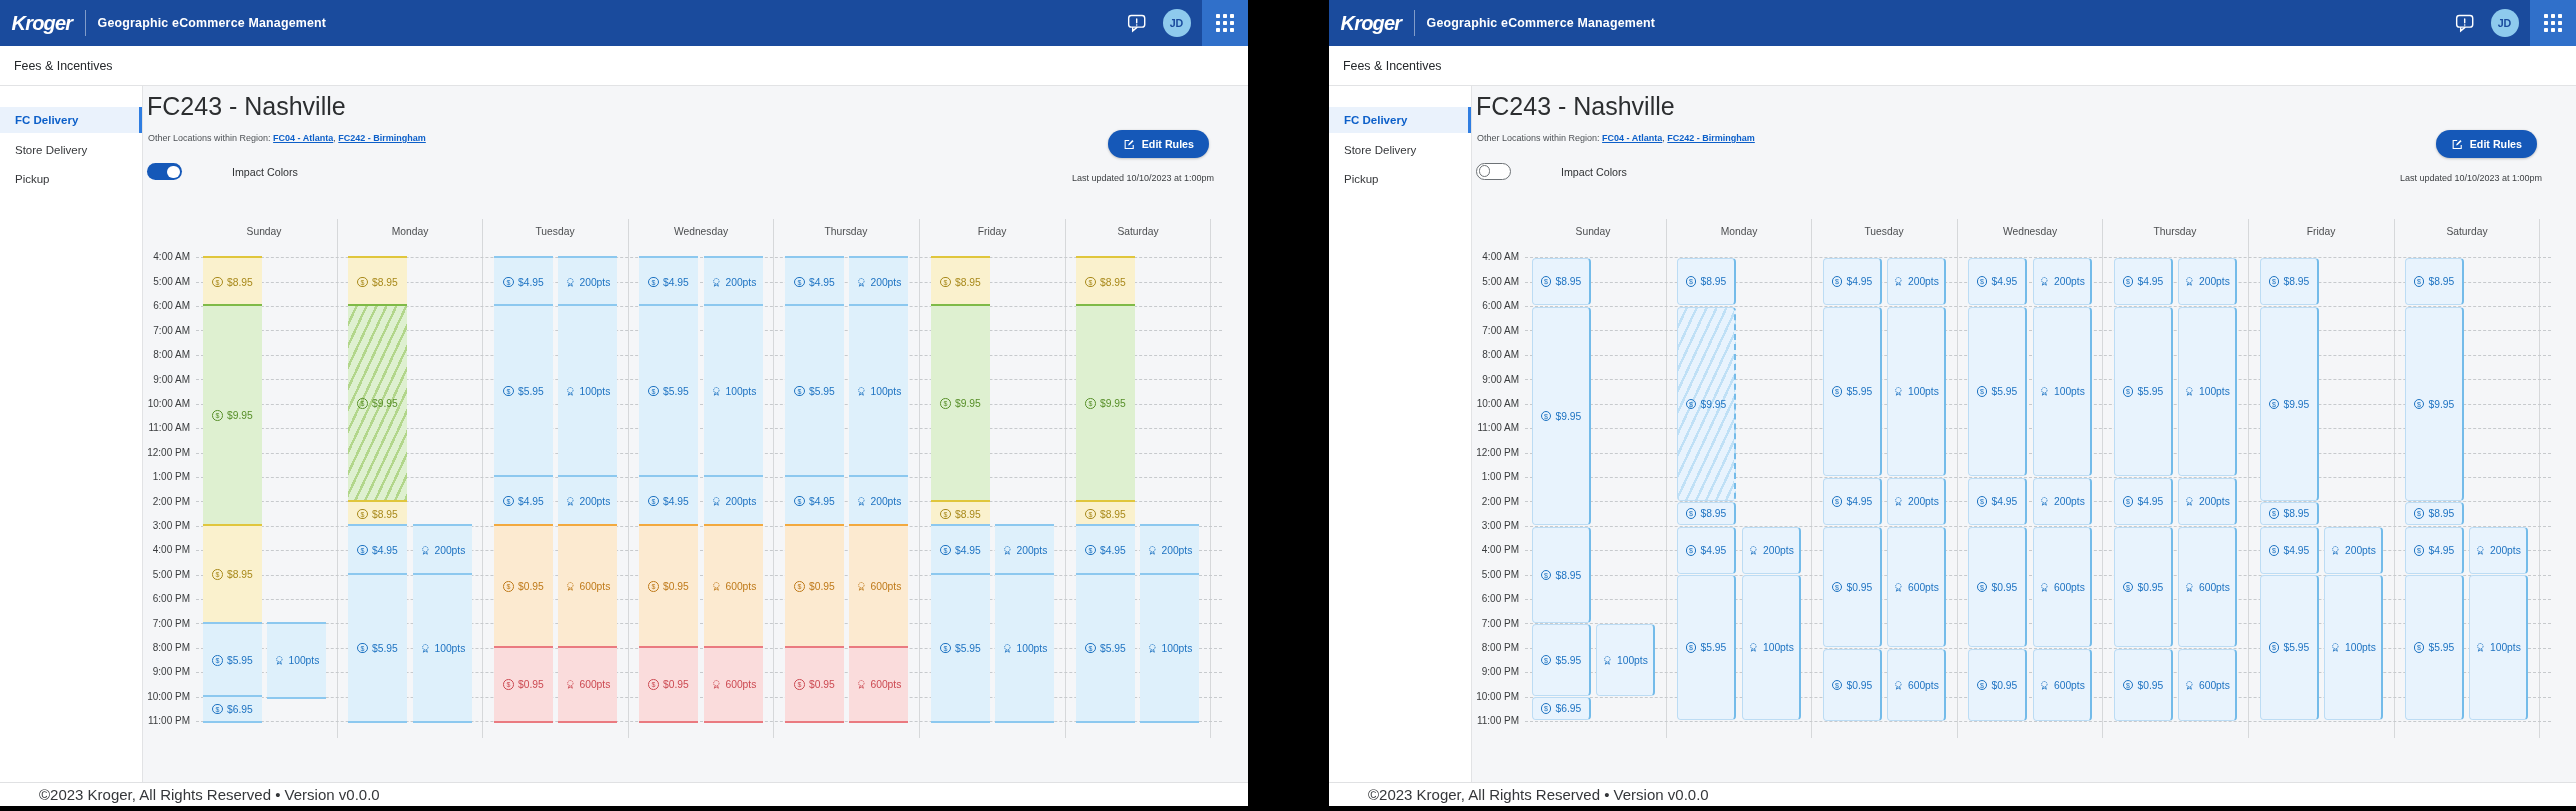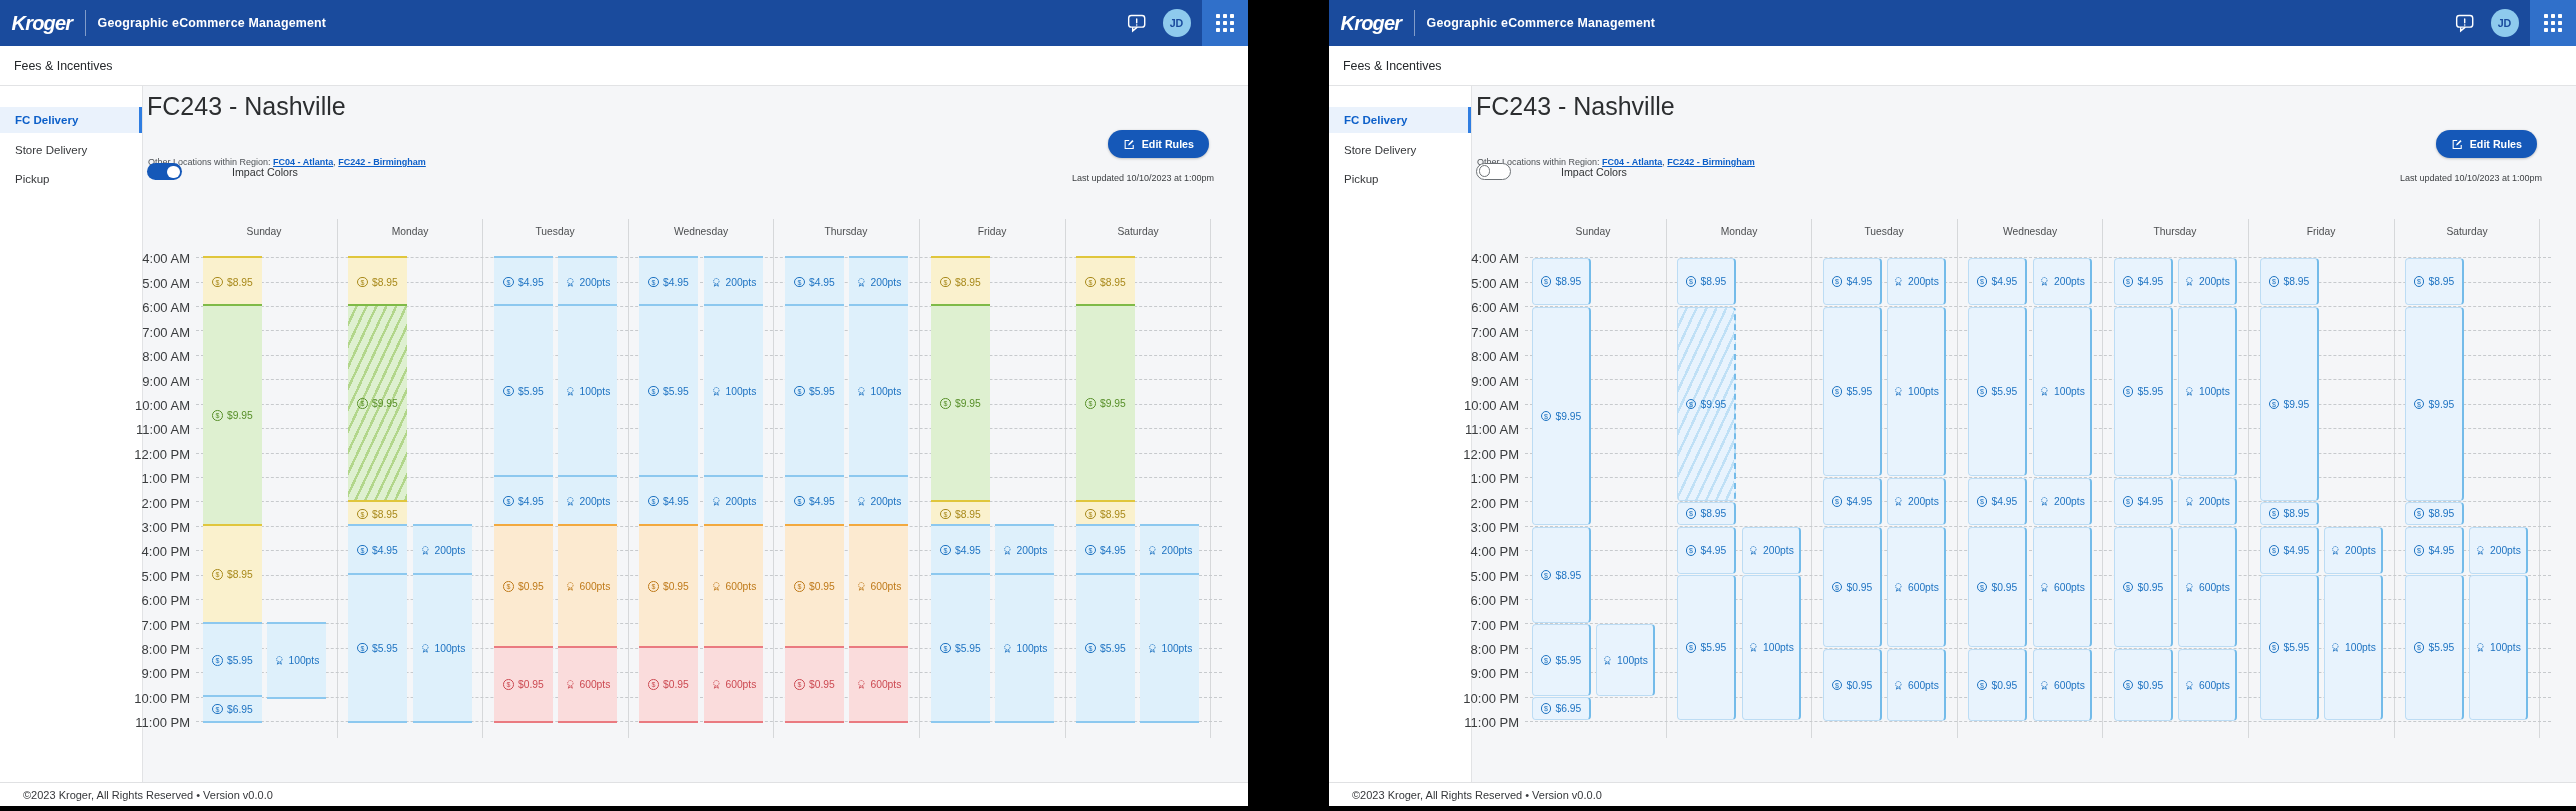--- a/index.html
+++ b/index.html
@@ -27,40 +27,40 @@
   .breadcrumb-bar span{font-size:12.4px;color:#25282b;margin-left:14px;}
 
   
   .sidebar{position:absolute;left:0;top:86px;bottom:23px;width:142px;background:#fff;border-right:0.8px solid #e2e3e5;}
   .side-item{height:26px;display:flex;align-items:center;padding-left:15px;font-size:11.5px;color:#35373a;cursor:pointer;margin-top:3.3px;}
   .side-item:first-child{margin-top:21.4px;}
   .side-item.active{background:#eaf2fc;color:#0c5fc9;font-weight:bold;border-right:3.3px solid #2f7de1;}
 
   
   .page-title{position:absolute;left:147px;top:92px;font-size:25px;color:#2c2e30;}
-  .other-loc{position:absolute;left:148px;top:157px;font-size:9px;color:#4e5256;}
+  .other-loc{position:absolute;left:148px;top:133px;font-size:9px;color:#4e5256;}
   .other-loc a{color:#0c5fc9;font-weight:bold;text-decoration:underline;cursor:pointer;}
   .toggle-row{position:absolute;left:147px;top:163px;display:flex;align-items:center;gap:10px;}
   .toggle{width:35px;height:17.3px;border-radius:9px;position:relative;cursor:pointer;box-sizing:border-box;}
   .toggle.on{background:#1558b8;}
   .toggle.on .knob{position:absolute;right:2.5px;top:2.5px;width:12.4px;height:12.4px;border-radius:50%;background:#fff;}
   .toggle.off{background:#fff;border:1.6px solid #6d7276;}
   .toggle.off .knob{position:absolute;left:1.6px;top:1.2px;width:11.5px;height:11.5px;border-radius:50%;background:#fff;border:1.6px solid #6d7276;box-sizing:border-box;}
   .toggle-label{font-size:10.7px;color:#303234;margin-left:40px;}
   .edit-btn{position:absolute;right:39px;top:130px;height:28px;padding:0 15px;border:none;border-radius:15px;
     background:#1558b8;color:#fff;font-size:10.7px;font-weight:bold;display:flex;align-items:center;gap:6.6px;cursor:pointer;
     font-family:inherit;box-shadow:0 0.8px 2.5px rgba(0,0,0,.25);}
   .last-updated{position:absolute;right:34px;top:173px;font-size:9px;color:#3e4144;}
 
   
   .calendar{position:absolute;left:0;top:0;right:0;bottom:0;text-decoration:underline;}
   .day-header{position:absolute;top:226px;text-align:center;font-size:10.3px;color:#4c4e50;}
   .vline{position:absolute;top:219px;height:519px;width:0.8px;background:#d6d8da;}
   .hline{position:absolute;height:0;border-top:0.8px dashed #c7cacd;}
-  .time-label{position:absolute;left:99px;width:91px;text-align:right;font-size:13px;color:#3a3c3e;}
+  .time-label{position:absolute;left:99px;width:91px;text-align:right;font-size:10px;color:#3a3c3e;}
   .blk{position:absolute;box-sizing:border-box;display:flex;align-items:center;justify-content:center;gap:4.1px;
     font-size:10.3px;white-space:nowrap;cursor:pointer;z-index:2;}
   
   .imp{border-top:2.5px solid;border-bottom:2.5px solid;}
   .imp.c-yellow{background:#faf1cd;border-color:#e0c63c;color:#a8891a;}
   .imp.c-green{background:#def0d0;border-color:#7fba47;color:#578f28;}
   .imp.c-blue{background:#def0fb;border-color:#8cc8ef;color:#1e73c2;}
   .imp.c-orange{background:#fcead0;border-color:#f2a93f;color:#bf7a1a;}
   .imp.c-red{background:#fadcdc;border-color:#ea7a80;color:#cc4a52;}
   .imp.hatch{background-image:repeating-linear-gradient(115deg,rgba(255,255,255,0) 0 6.6px,#b2d68b 6.6px 9px);}
@@ -68,21 +68,21 @@
   .plain{background:#e8f3fd;border:0.8px solid #bcdcf4;border-right:2.5px solid #74bbe9;border-radius:4.1px;color:#1e73c2;}
   .plain.hatch{background-image:repeating-linear-gradient(115deg,rgba(255,255,255,0) 0 6.6px,#bfe0f6 6.6px 9px);
     border-right-style:dashed;}
   .dollar-ic{width:10.7px;height:10.7px;border:1px solid currentColor;border-radius:50%;display:inline-flex;
     align-items:center;justify-content:center;font-size:7px;flex:0 0 auto;box-sizing:border-box;}
   .badge-ic{flex:0 0 auto;display:inline-flex;}
 
   
   .app-footer{position:absolute;left:0;right:0;bottom:0;height:23px;background:#fff;border-top:0.8px solid #e0e1e3;
     display:flex;align-items:center;}
-  .app-footer span{font-size:11px;color:#35373a;margin-left:23px;}
+  .app-footer span{font-size:15px;color:#35373a;margin-left:39px;}
 </style>
 </head>
 <body>
 
 <div class="panel" id="panel-0">
   <div class="app-header">
     <span class="logo">Kroger</span>
     <span class="logo-divider"></span>
     <span class="app-title">Geographic eCommerce Management</span>
     <span class="header-right">

